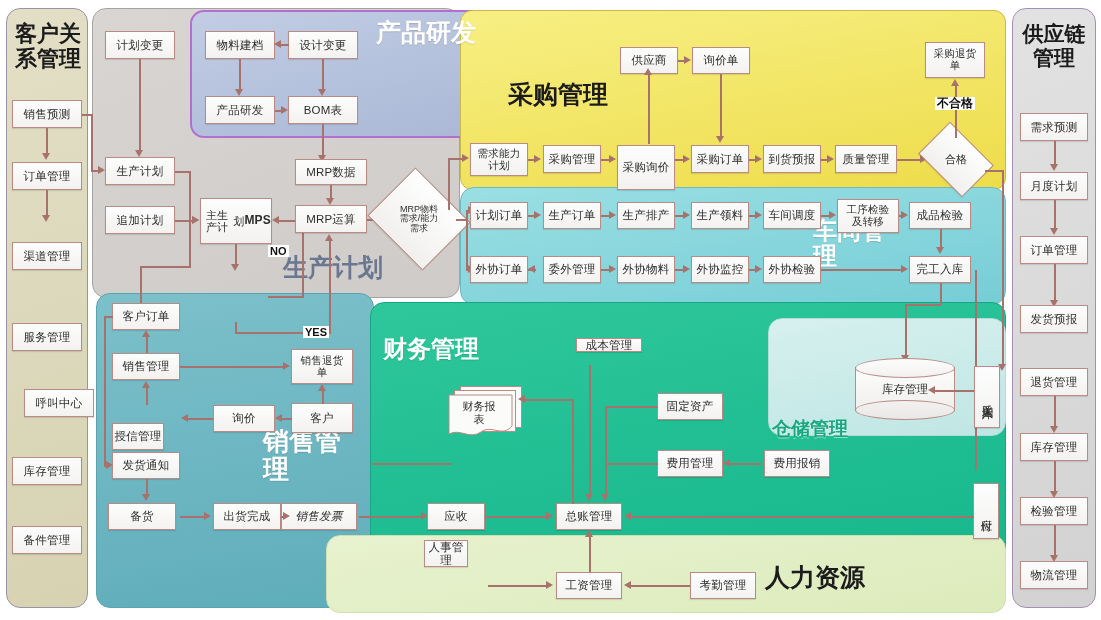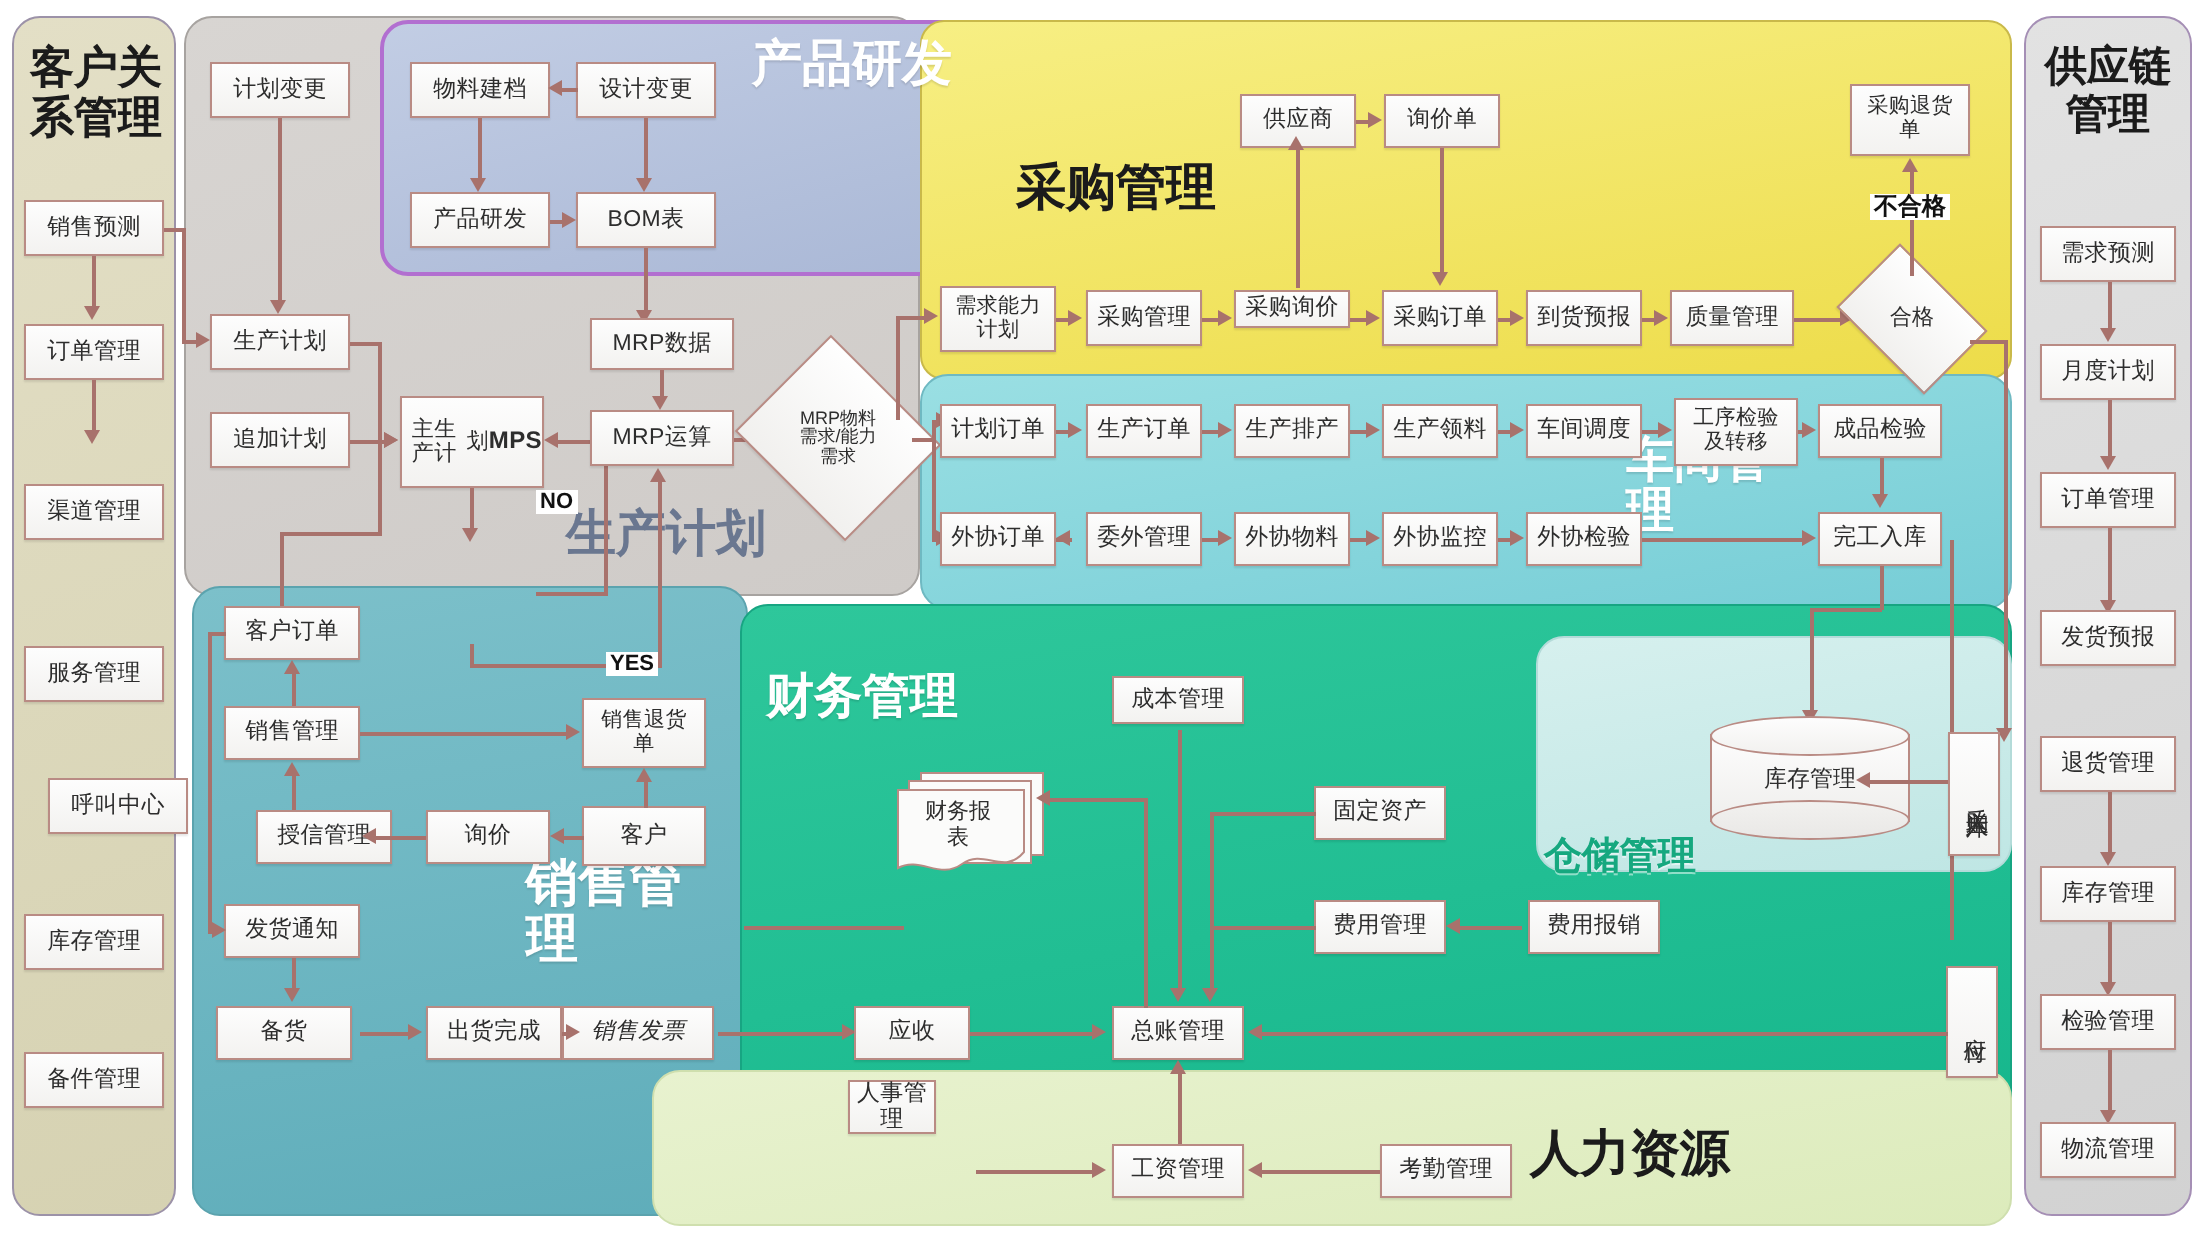--- a/index.html
+++ b/index.html
@@ -229,21 +229,21 @@
   <div class="node" style="left:620px;top:47px;width:58px;height:27px;">供应商</div>
   <div class="node" style="left:692px;top:47px;width:58px;height:27px;">询价单</div>
   <div class="ln h" style="left:678px;top:60px;width:7px;"></div>
   <div class="arw r" style="left:684px;top:56px;"></div>
   <div class="node small" style="left:925px;top:42px;width:60px;height:36px;white-space:pre-line;">采购退货
 单</div>
 
   <div class="node small" style="left:470px;top:143px;width:58px;height:33px;white-space:pre-line;">需求能力
 计划</div>
   <div class="node" style="left:543px;top:145px;width:58px;height:28px;">采购管理</div>
-  <div class="node" style="left:617px;top:145px;width:58px;height:19px;text-align:center;">采购询价</div>
+  <div class="node" style="left:617px;top:145px;width:58px;height:45px;text-align:center;">采购询价</div>
   <div class="node" style="left:691px;top:145px;width:58px;height:28px;">采购订单</div>
   <div class="node" style="left:763px;top:145px;width:58px;height:28px;">到货预报</div>
   <div class="node" style="left:835px;top:145px;width:62px;height:28px;">质量管理</div>
 
   <div class="ln h" style="left:528px;top:159px;width:8px;"></div>
   <div class="arw r" style="left:534px;top:155px;"></div>
   <div class="ln h" style="left:601px;top:159px;width:9px;"></div>
   <div class="arw r" style="left:609px;top:155px;"></div>
   <div class="ln h" style="left:675px;top:159px;width:9px;"></div>
   <div class="arw r" style="left:683px;top:155px;"></div>
@@ -318,21 +318,21 @@
 
   <div class="ln v" style="left:940px;top:283px;height:22px;"></div>
   <div class="ln h" style="left:905px;top:304px;width:36px;"></div>
   <div class="ln v" style="left:905px;top:304px;height:54px;"></div>
   <div class="arw d" style="left:901px;top:355px;"></div>
 
   <div class="ln v" style="left:975px;top:270px;height:200px;"></div>
 
   <div class="node" style="left:112px;top:303px;width:68px;height:27px;">客户订单</div>
   <div class="node" style="left:112px;top:353px;width:68px;height:27px;">销售管理</div>
-  <div class="node" style="left:112px;top:405px;width:68px;height:27px;margin-left:16px;">授信管理</div>
+  <div class="node" style="left:112px;top:423px;width:52px;height:27px;">授信管理</div>
   <div class="node" style="left:112px;top:452px;width:68px;height:27px;">发货通知</div>
   <div class="node" style="left:108px;top:503px;width:68px;height:27px;">备货</div>
   <div class="node" style="left:213px;top:503px;width:68px;height:27px;">出货完成</div>
   <div class="node" style="left:281px;top:503px;width:76px;height:27px;font-style:italic;">销售发票</div>
   <div class="node small" style="left:291px;top:349px;width:62px;height:35px;white-space:pre-line;">销售退货
 单</div>
   <div class="node" style="left:213px;top:405px;width:62px;height:27px;">询价</div>
   <div class="node" style="left:291px;top:403px;width:62px;height:30px;">客户</div>
 
   <div class="ln v" style="left:146px;top:336px;height:17px;"></div>
@@ -361,21 +361,21 @@
   <div class="arw u" style="left:318px;top:384px;"></div>
 
   <div class="ln h" style="left:282px;top:418px;width:10px;"></div>
   <div class="arw l" style="left:275px;top:414px;"></div>
   <div class="ln h" style="left:187px;top:418px;width:26px;"></div>
   <div class="arw l" style="left:181px;top:414px;"></div>
 
   <div class="ln h" style="left:359px;top:516px;width:63px;"></div>
   <div class="arw r" style="left:421px;top:512px;"></div>
 
-  <div class="node" style="left:556px;top:338px;width:66px;height:24px;">成本管理</div>
+  <div class="node" style="left:576px;top:338px;width:66px;height:14px;">成本管理</div>
   <div class="node" style="left:657px;top:393px;width:66px;height:27px;">固定资产</div>
   <div class="node" style="left:657px;top:450px;width:66px;height:27px;">费用管理</div>
   <div class="node" style="left:764px;top:450px;width:66px;height:27px;">费用报销</div>
   <div class="node" style="left:427px;top:503px;width:58px;height:27px;">应收</div>
   <div class="node" style="left:556px;top:503px;width:66px;height:27px;">总账管理</div>
   <div class="node vert" style="left:973px;top:483px;width:26px;height:56px;">应付</div>
 
   <div class="docstack" style="left:448px;top:386px;width:72px;height:48px;">
     <div class="sheet" style="left:12px;top:0;width:60px;height:40px;"></div>
     <div class="sheet" style="left:6px;top:4px;width:60px;height:40px;"></div>

